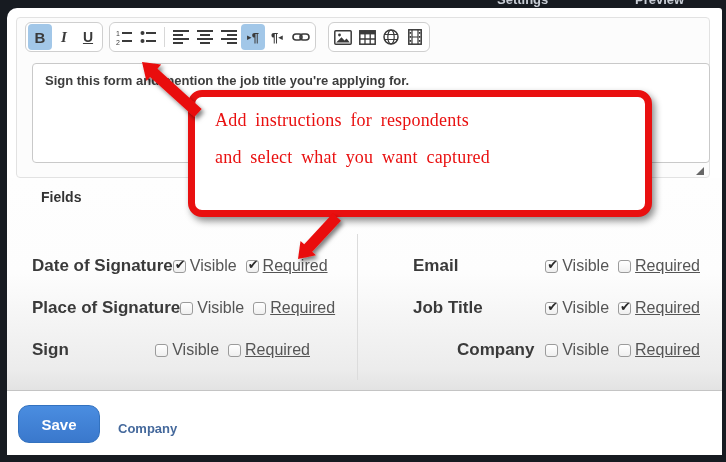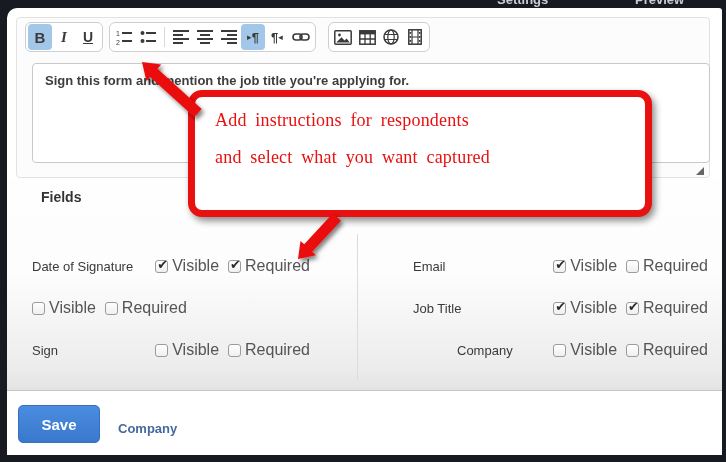--- a/index.html
+++ b/index.html
@@ -63,36 +63,36 @@
     background:linear-gradient(180deg,#fefefe 0%,#fdfdfd 45%,#ececec 90%,#e3e3e3 100%);
     border-bottom:1px solid #c4c4c4;
   }
   .fields-heading{position:absolute;left:34px;top:11px;font-size:14px;font-weight:bold;color:#333;}
   .col-divider{position:absolute;left:350px;top:56px;width:1px;height:146px;background:#dcdcdc;}
   .fcol{position:absolute;top:0;height:100%;}
   .fcol.left{left:0;width:350px;}
   .fcol.right{left:350px;width:365px;}
   .frow{position:absolute;left:0;right:0;height:18px;display:flex;align-items:center;justify-content:space-between;}
   .fcol.left .frow{padding-left:25px;padding-right:47px;}
-  .fcol.right .frow{padding-left:56px;padding-right:14px;}
-  .flabel{font-size:13px;font-weight:normal;color:#3a3a3a;white-space:nowrap;}
+  .fcol.right .frow{padding-left:56px;padding-right:22px;}
+  .flabel{font-size:17px;font-weight:bold;color:#3a3a3a;white-space:nowrap;}
   .cbgroup{display:flex;align-items:center;white-space:nowrap;}
   .cbox{
     width:13px;height:13px;border:1px solid #9b9b9b;border-radius:3px;
     background:linear-gradient(#fff,#efefef);display:flex;align-items:center;justify-content:center;
     font-size:13px;color:#2b2b2b;line-height:1;cursor:pointer;
   }
   .cbox span{transform:translate(1px,-2px);}
   .cblabel{font-size:16px;color:#555;margin:0 9px 0 4px;}
-  .cblabel.last{margin-right:0;}
+  .cblabel.last{margin-right:0;text-decoration:underline;}
 
   
   .save-btn{
     position:absolute;left:11px;top:397px;width:82px;height:38px;
-    background:linear-gradient(#4a8de0,#3a78cc);border:1px solid #3372bf;border-radius:5px;
+    background:linear-gradient(#4a8de0,#3a78cc);border:1px solid #3372bf;border-radius:11px;
     color:#fff;font-size:15px;font-weight:bold;display:flex;align-items:center;justify-content:center;
     cursor:pointer;
   }
   .cancel-link{
     position:absolute;left:111px;top:413px;font-size:13px;font-weight:bold;
     color:var(--link-blue);cursor:pointer;
   }
 
   
   .callout{
@@ -246,20 +246,21 @@
               <span>✔</span>
             </span>
       <span class="cblabel">Visible</span>
       <span class="cbox checked">
               <span>✔</span>
             </span>
       <span class="cblabel last">Required</span>
     </span>
   </div>
         <div class="frow" style="top: 121px;">
+    <span class="flabel">Place of Signature</span>
     <span class="cbgroup">
       <span class="cbox"></span>
       <span class="cblabel">Visible</span>
       <span class="cbox"></span>
       <span class="cblabel last">Required</span>
     </span>
   </div>
         <div class="frow" style="top: 163px;">
     <span class="flabel">Sign</span>
     <span class="cbgroup">

